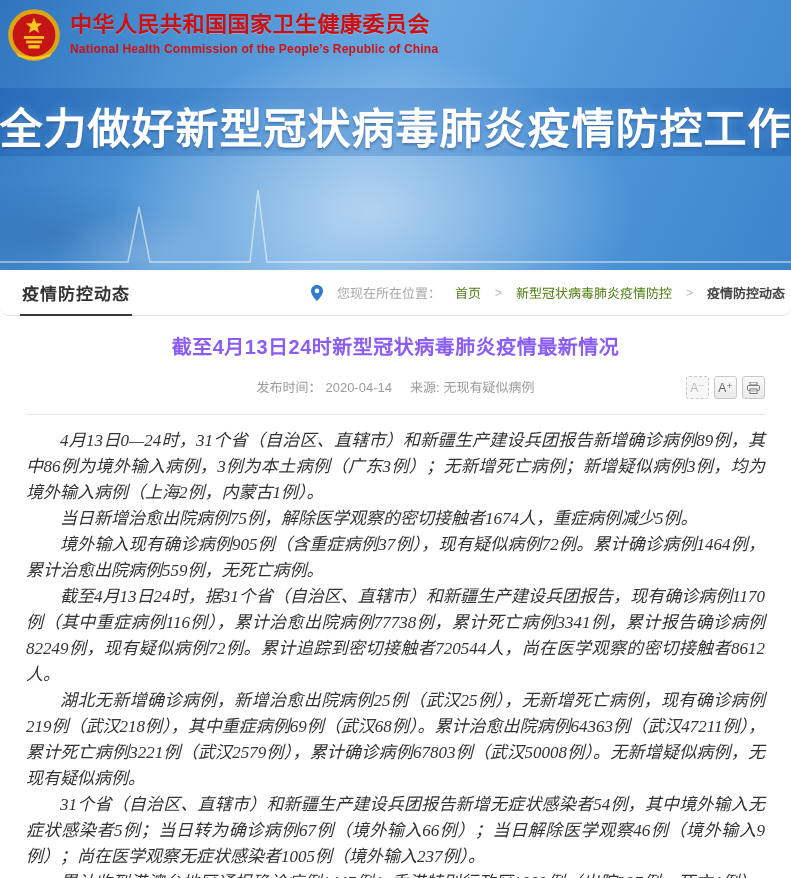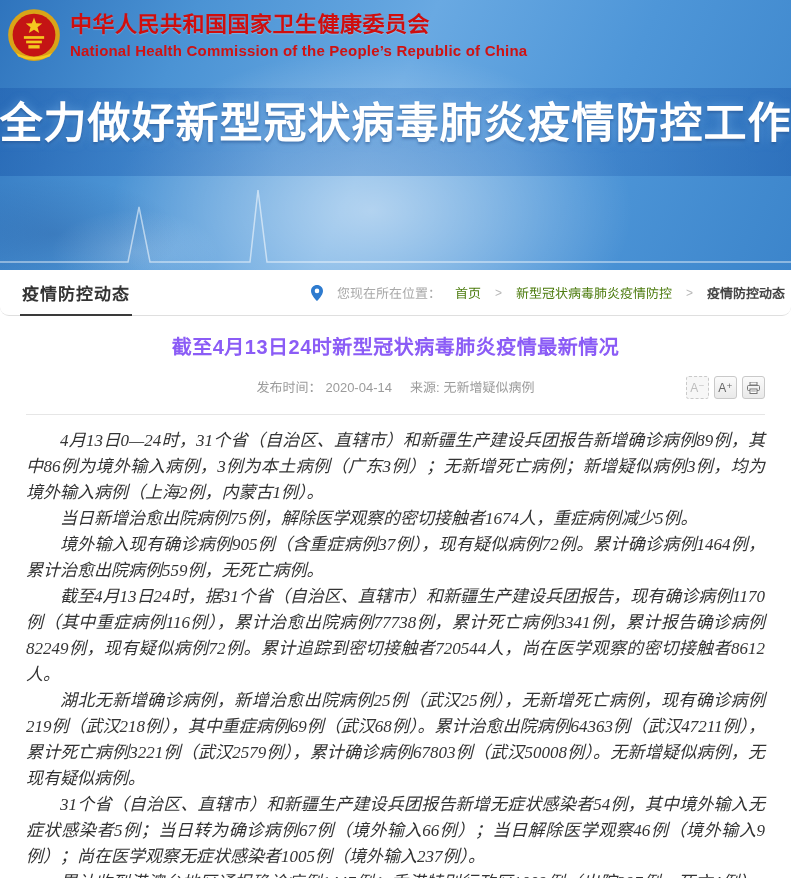--- a/index.html
+++ b/index.html
@@ -48,32 +48,32 @@
   .site-title {
     font-size: 22px;
     font-weight: bold;
     color: #cf0e0e;
     letter-spacing: 0.5px;
     line-height: 1.2;
     text-shadow: 0 1px 1px rgba(255,255,255,0.25);
   }
   .site-subtitle {
     margin-top: 4px;
-    font-size: 15px;
+    font-size: 12px;
     font-weight: bold;
     color: #cf1212;
     letter-spacing: 0.2px;
   }
   .slogan-band {
     position: absolute;
     top: 88px; left: 0; right: 0;
-    height: 88px;
+    height: 68px;
     background: linear-gradient(90deg, rgba(32,95,175,0.55) 0%, rgba(58,125,200,0.38) 35%, rgba(58,125,200,0.38) 65%, rgba(32,95,175,0.55) 100%);
     display: flex;
-    align-items: flex-start;
+    align-items: flex-end;
     justify-content: center;
     z-index: 2;
   }
   .slogan {
     font-size: 43px;
     font-weight: bold;
     color: #ffffff;
     letter-spacing: 1px;
     white-space: nowrap;
     text-shadow: 0 2px 3px rgba(20,60,120,0.45), 0 0 10px rgba(120,180,235,0.6);
@@ -219,21 +219,21 @@
       <span class="crumb-sep">&gt;</span>
       <span class="crumb-current">疫情防控动态</span>
     </div>
   </nav>
 
   <main class="article">
     <h1 class="article-title">截至4月13日24时新型冠状病毒肺炎疫情最新情况</h1>
 
     <div class="meta-row">
       <div class="meta-text">
-        <span>发布时间：</span><span class="gap-sm">2020-04-14</span><span class="gap-lg">来源:</span><span class="gap-sm">无新增疑似病例</span>
+        <span>发布时间：</span><span class="gap-sm">2020-04-14</span><span class="gap-lg">来源:</span><span class="gap-sm">无现有疑似病例</span>
       </div>
       <div class="tools">
         <button class="tool-btn disabled">A⁻</button>
         <button class="tool-btn">A⁺</button>
         <button class="tool-btn">
           <svg class="printer-icon" viewBox="0 0 13 12" aria-hidden="true">
             <rect x="3" y="0" width="7" height="3" fill="none" stroke="#777" stroke-width="1"></rect>
             <rect x="0.5" y="3.5" width="12" height="5" rx="1" fill="none" stroke="#777" stroke-width="1"></rect>
             <rect x="3" y="7" width="7" height="4.5" fill="#fff" stroke="#777" stroke-width="1"></rect>
             <line x1="4.2" y1="9" x2="8.8" y2="9" stroke="#777" stroke-width="0.8"></line>

